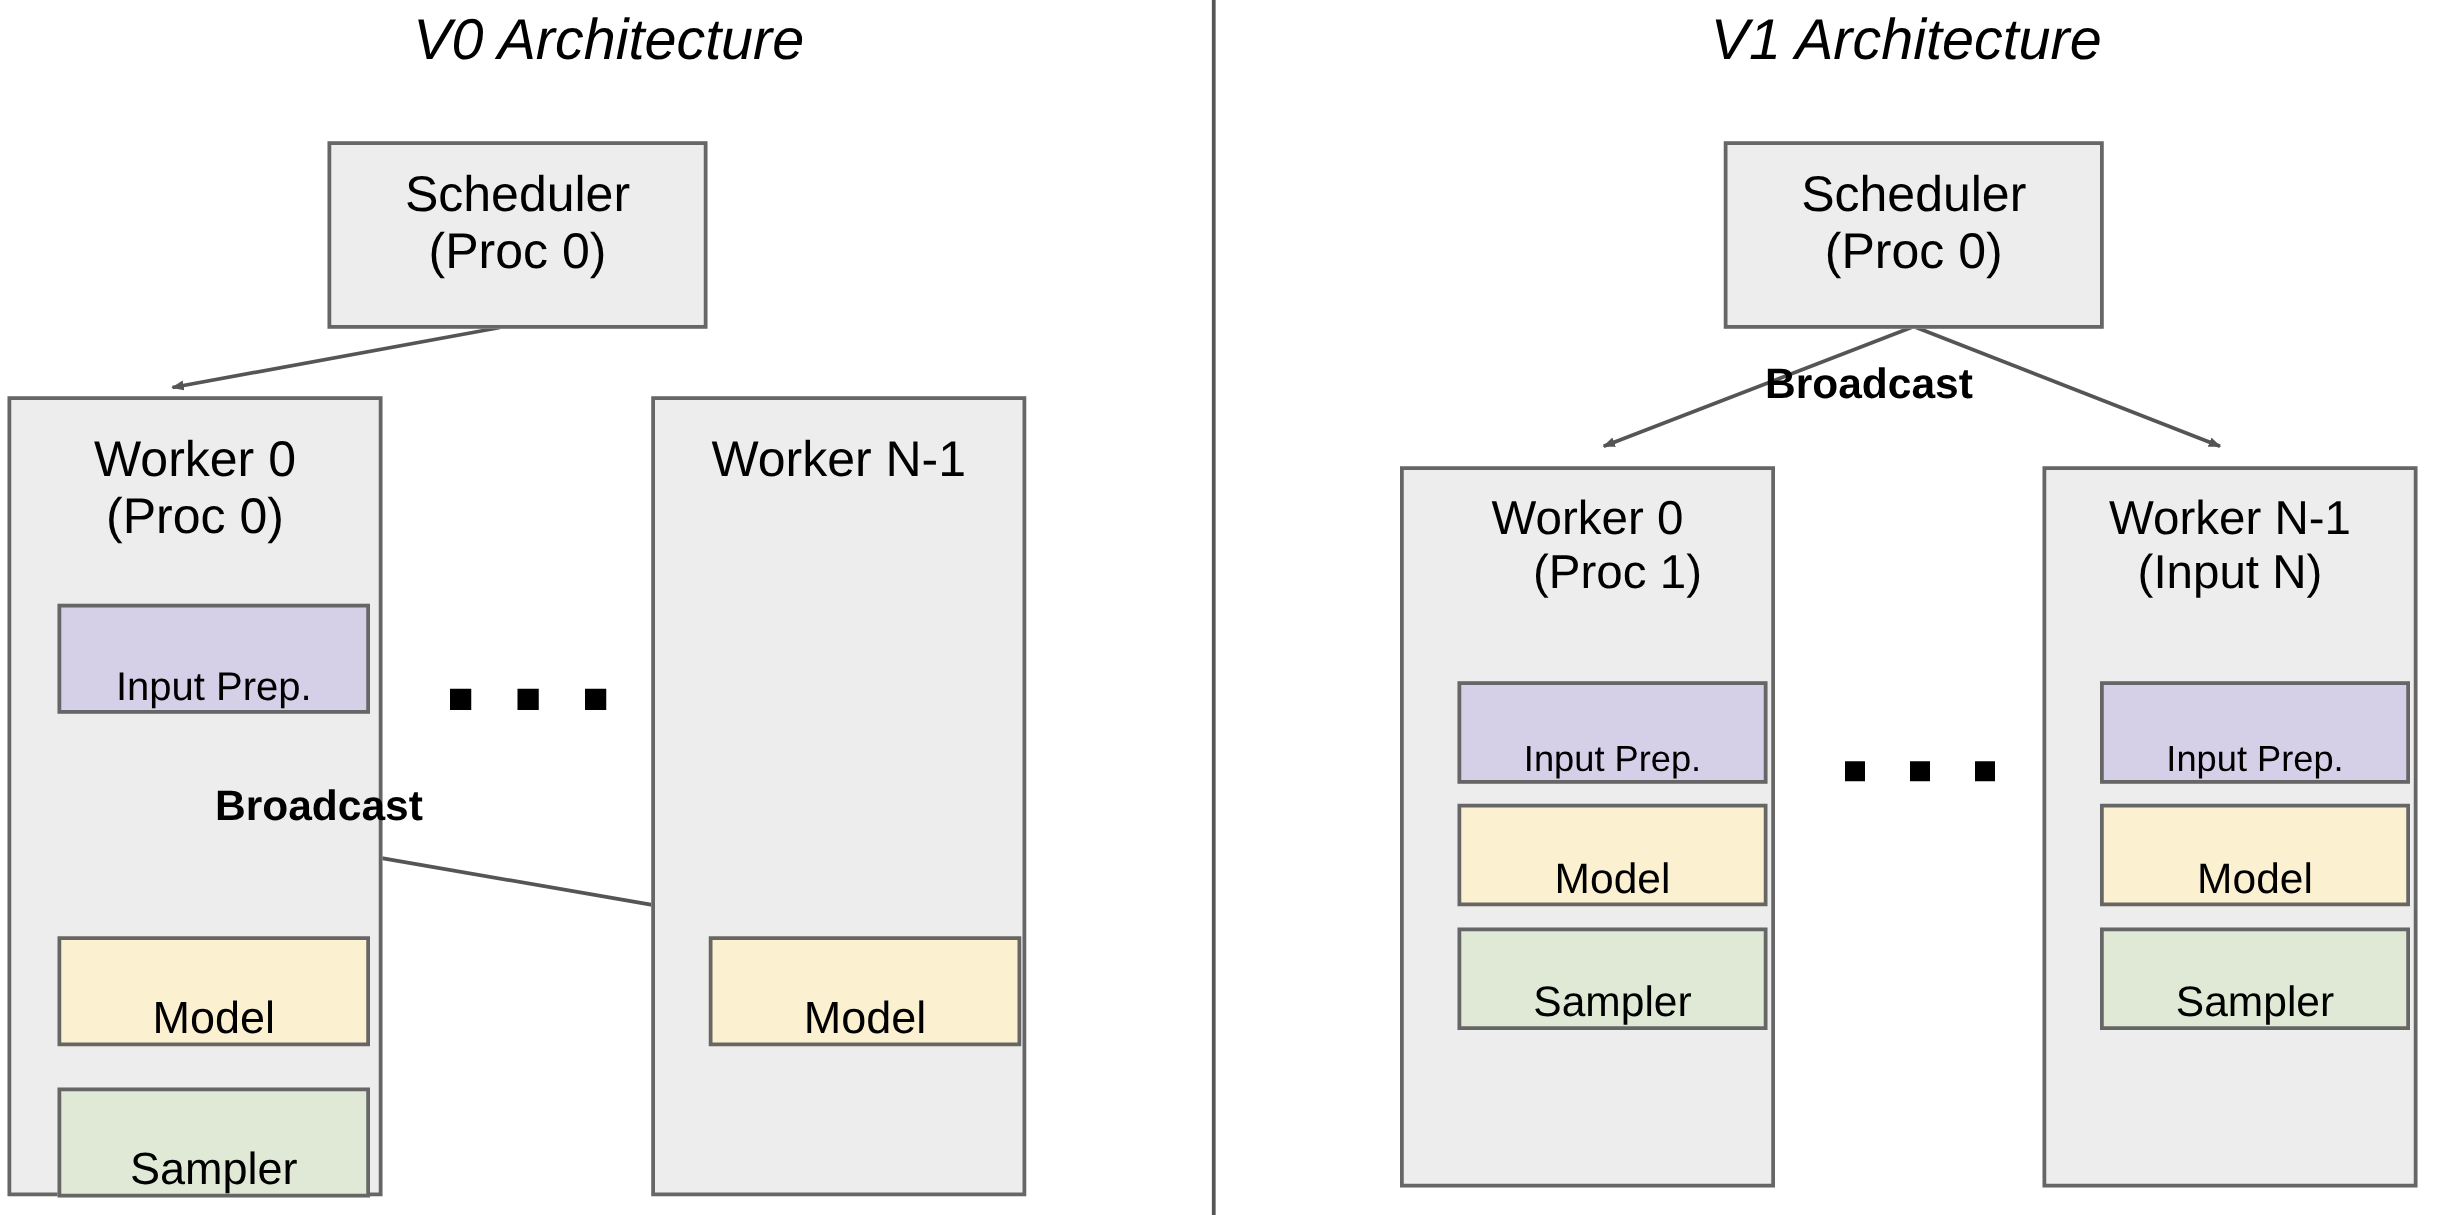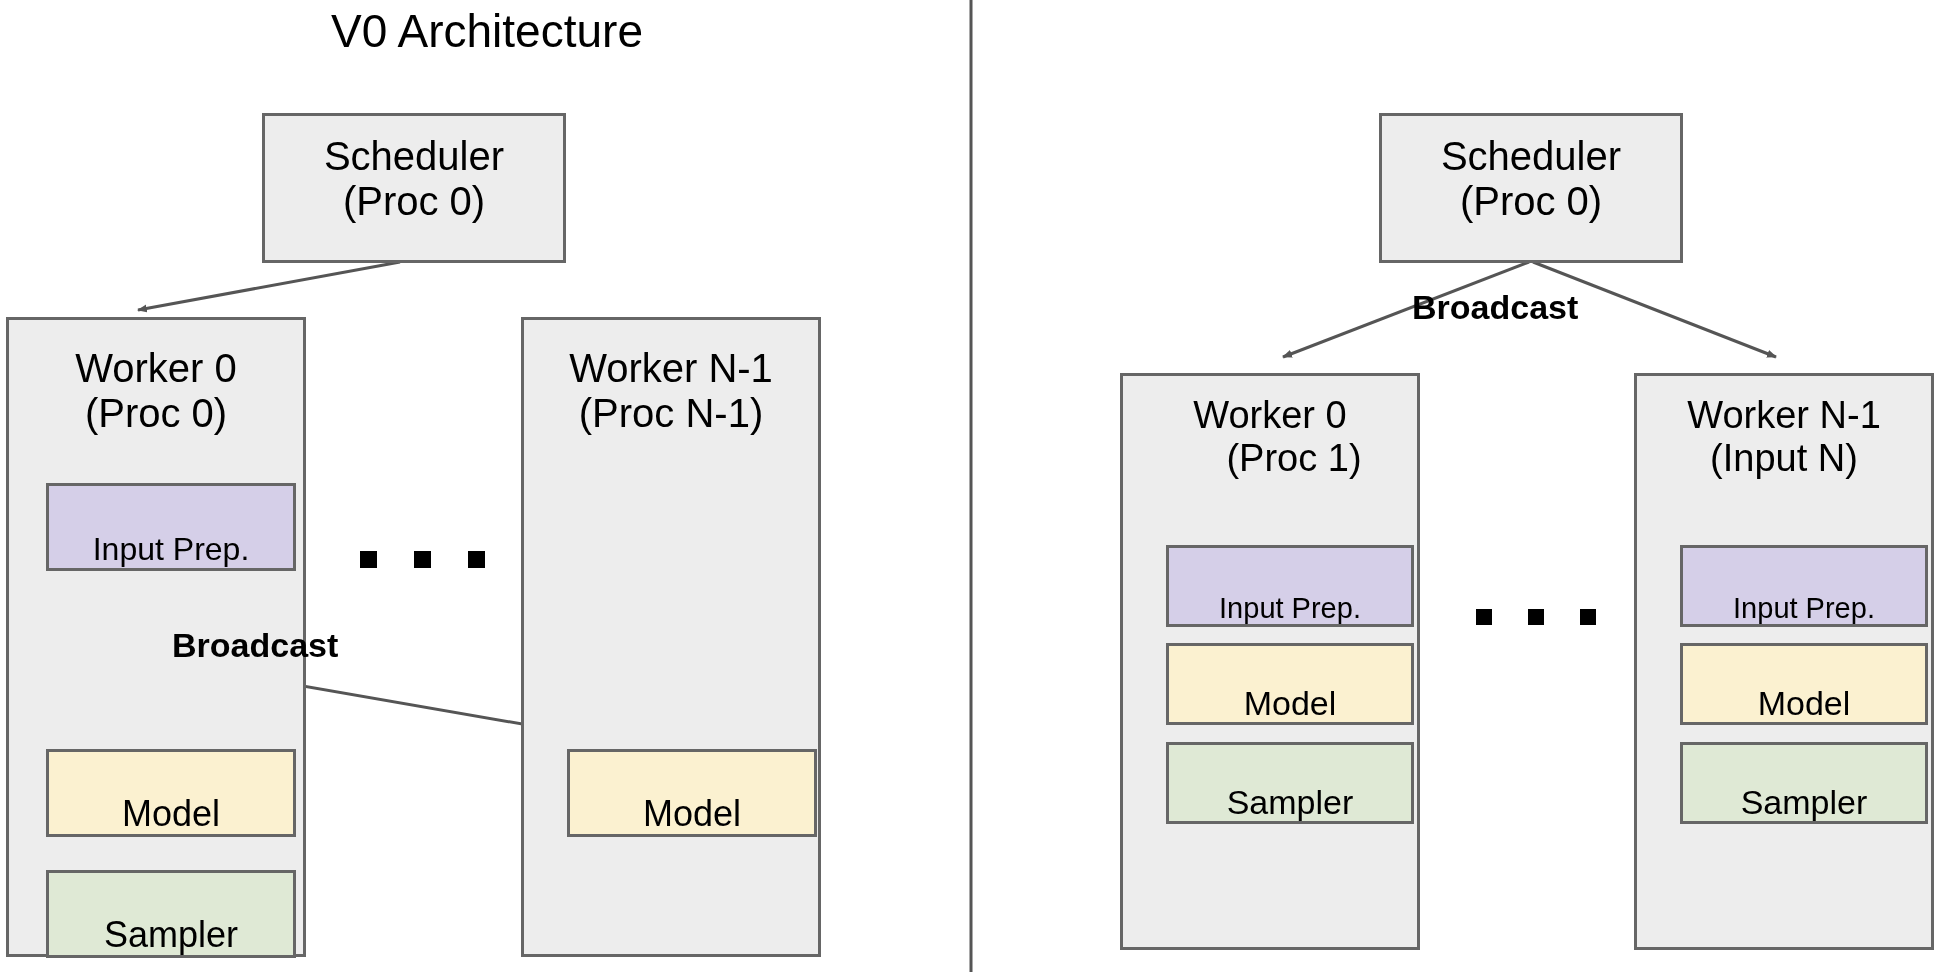--- a/index.html
+++ b/index.html
@@ -16,20 +16,21 @@
     overflow: hidden;
   }
   
   .panel-title {
     position: absolute;
     text-align: center;
     font-size: 46px;
     color: #000000;
     line-height: 1.0;
     white-space: nowrap;
+    font-style: italic;
   }
   
   .box {
     position: absolute;
     box-sizing: border-box;
     border: 3px solid #666666;
     display: flex;
     flex-direction: column;
     align-items: center;
     color: #000000;
@@ -119,35 +120,35 @@
   <div class="box leaf-box" style="left:26px; top:749px; width:250px; height:88px; background:#fbf1d0;">
     <div class="box-line" style="font-size:36px;">Model</div>
   </div>
 
   <div class="box leaf-box" style="left:26px; top:870px; width:250px; height:88px; background:#dfe9d5;">
     <div class="box-line" style="font-size:36px;">Sampler</div>
   </div>
 
   <div class="box container-box" style="left:521px; top:317px; width:300px; height:640px; padding-top:26px;">
     <div class="box-line" style="font-size:40px;">Worker N-1</div>
-    <div class="box-line" style="font-size:40px;">(Proc N-1)</div>
   </div>
 
   <div class="box leaf-box" style="left:547px; top:749px; width:250px; height:88px; background:#fbf1d0;">
     <div class="box-line" style="font-size:36px;">Model</div>
   </div>
 
   <div class="edge-label" style="left:172px; top:626px;">Broadcast</div>
 
   <div class="dots" style="left:360px; top:551px; gap:37px;">
     <span style="width:17px;height:17px;"></span>
     <span style="width:17px;height:17px;"></span>
     <span style="width:17px;height:17px;"></span>
   </div>
 
+  <div class="panel-title" style="left:1130px; top:8px; width:790px; font-size:46px;">V1 Architecture</div>
 
   <div class="box container-box" style="left:1379px; top:113px; width:304px; height:150px; padding-top:18px;">
     <div class="box-line" style="font-size:40px;">Scheduler</div>
     <div class="box-line" style="font-size:40px;">(Proc 0)</div>
   </div>
 
   <div class="edge-label" style="left:1412px; top:288px;">Broadcast</div>
 
   <div class="box container-box" style="left:1120px; top:373px; width:300px; height:577px; padding-top:18px;">
     <div class="box-line" style="font-size:38px;">Worker 0</div>

